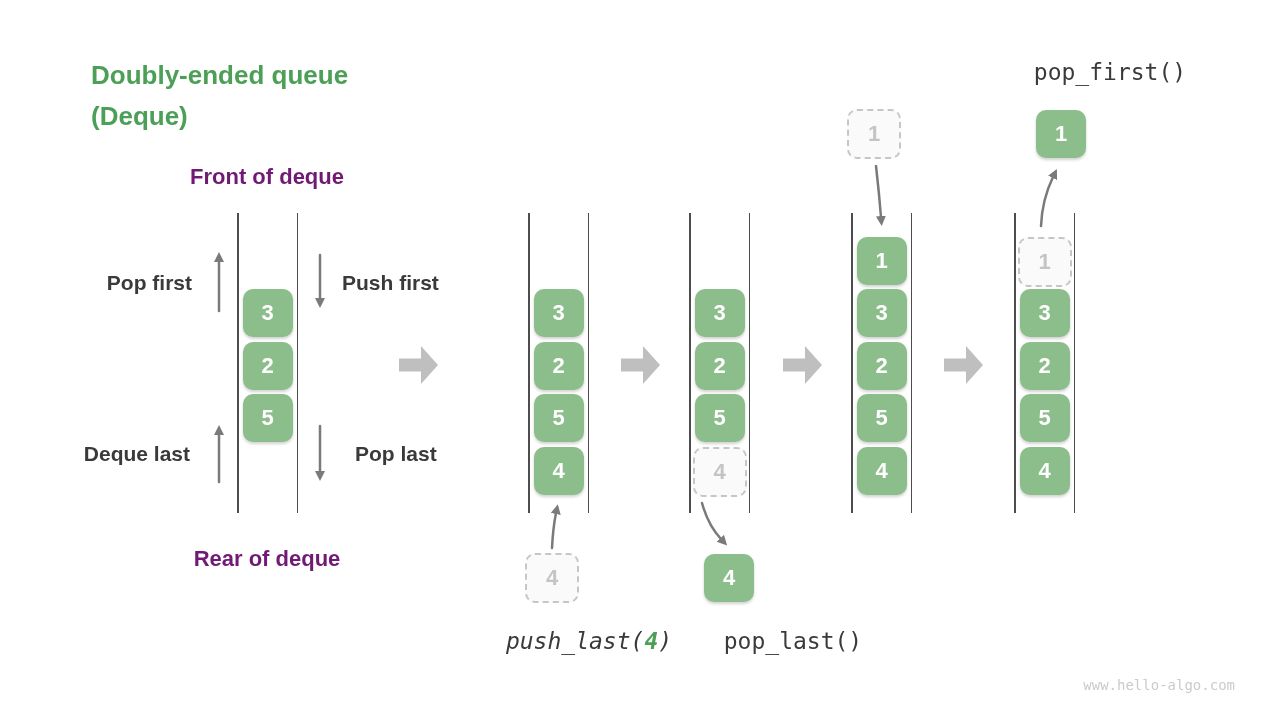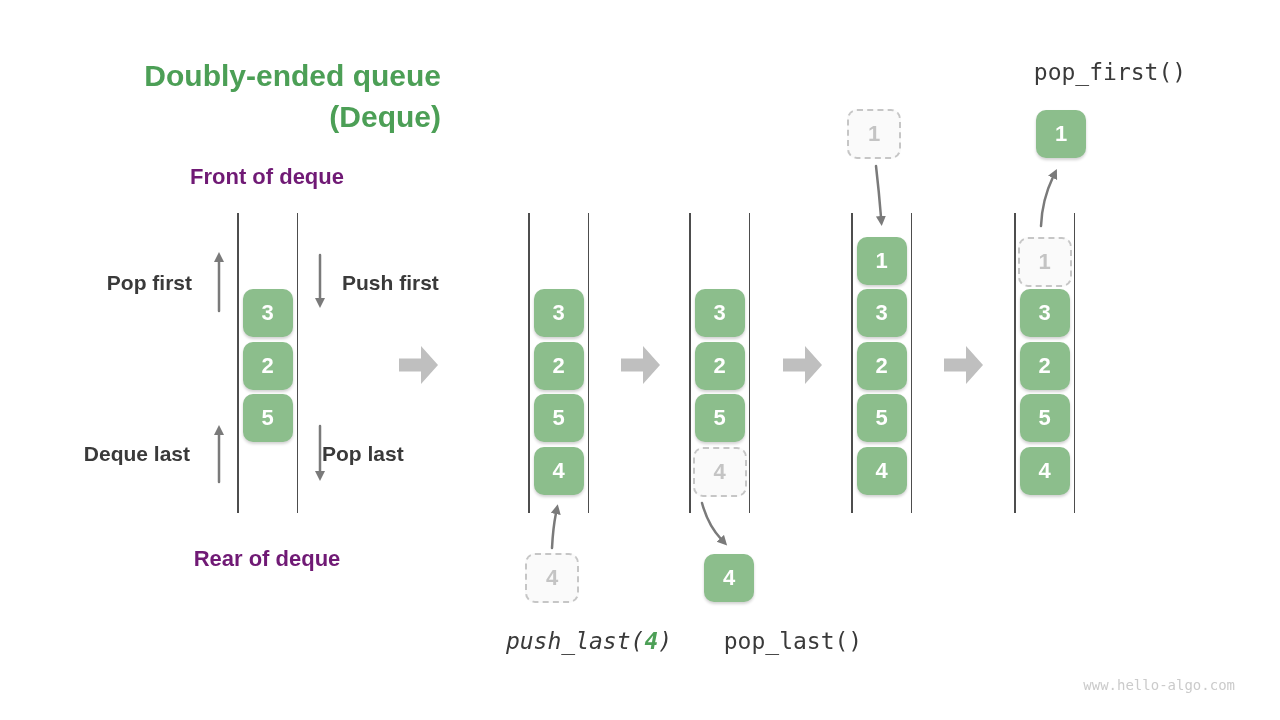--- a/index.html
+++ b/index.html
@@ -1,22 +1,22 @@
 <!DOCTYPE html>
 <html><head>
 <meta charset="utf-8">
 <style>
   html,body{margin:0;padding:0;background:#fff;}
   #canvas{
     position:relative;width:1280px;height:720px;background:#ffffff;overflow:hidden;
     font-family:"Liberation Sans", sans-serif;color:#3A3A3A;
   }
   
-  .title{position:absolute;left:101px;top:55px;width:340px;text-align:right;
-         color:#4C9F56;font-weight:bold;font-size:30px;line-height:41px;}
+  .title{position:absolute;left:91px;top:55px;width:340px;text-align:left;
+         color:#4C9F56;font-weight:bold;font-size:26px;line-height:41px;}
   .side-heading{position:absolute;font-weight:bold;font-size:22px;color:#701a75;
                 width:300px;text-align:center;left:117px;}
   
   .op{position:absolute;font-family:"DejaVu Sans Mono", monospace;font-size:23px;
       color:#3A3A3A;width:260px;text-align:center;white-space:nowrap;}
   .op .arg{color:#4C9F56;font-weight:bold;}
   
   .action-label{position:absolute;font-weight:bold;font-size:21px;color:#3A3A3A;white-space:nowrap;}
   .al-right{width:152px;text-align:right;left:40px;}
   
@@ -48,21 +48,21 @@
     <div>Doubly-ended queue</div>
     <div>(Deque)</div>
   </div>
 
   <div class="side-heading" style="top:164px;">Front of deque</div>
   <div class="side-heading" style="top:546px;">Rear of deque</div>
 
   <div class="action-label al-right" style="top:271px;">Pop first</div>
   <div class="action-label" style="left:342px;top:271px;">Push first</div>
   <div class="action-label al-right" style="top:442px;width:150px;">Deque last</div>
-  <div class="action-label" style="left:322px;top:442px;">Pop last</div>
+  <div class="action-label" style="left:355px;top:442px;">Pop last</div>
 
   <div class="queue" style="left:237px;">
     <div class="wall wall-l"></div>
     <div class="wall wall-r"></div>
     <div class="cell r2">3</div>
     <div class="cell r3">2</div>
     <div class="cell r4">5</div>
   </div>
 
   <div class="queue" style="left:528px;">

